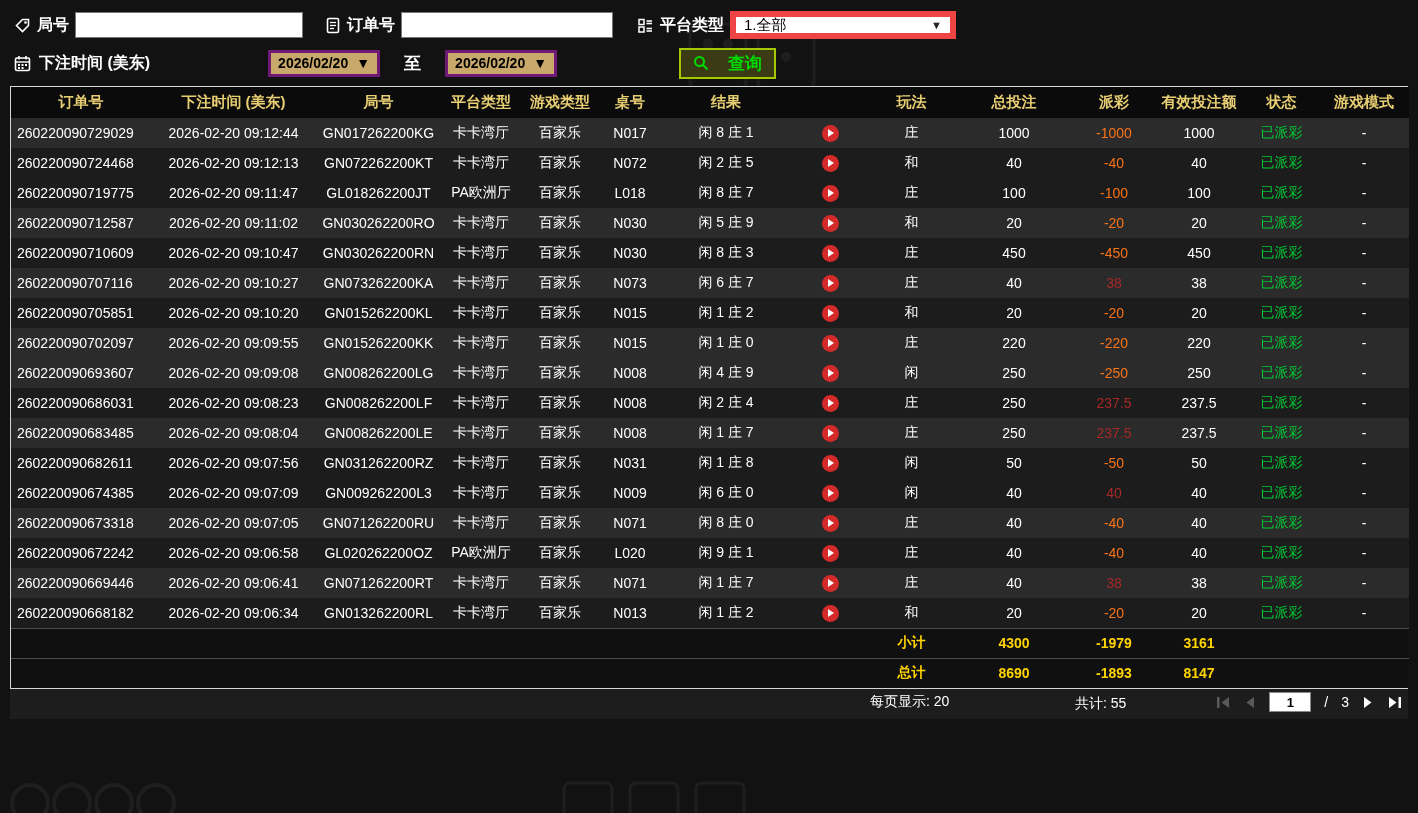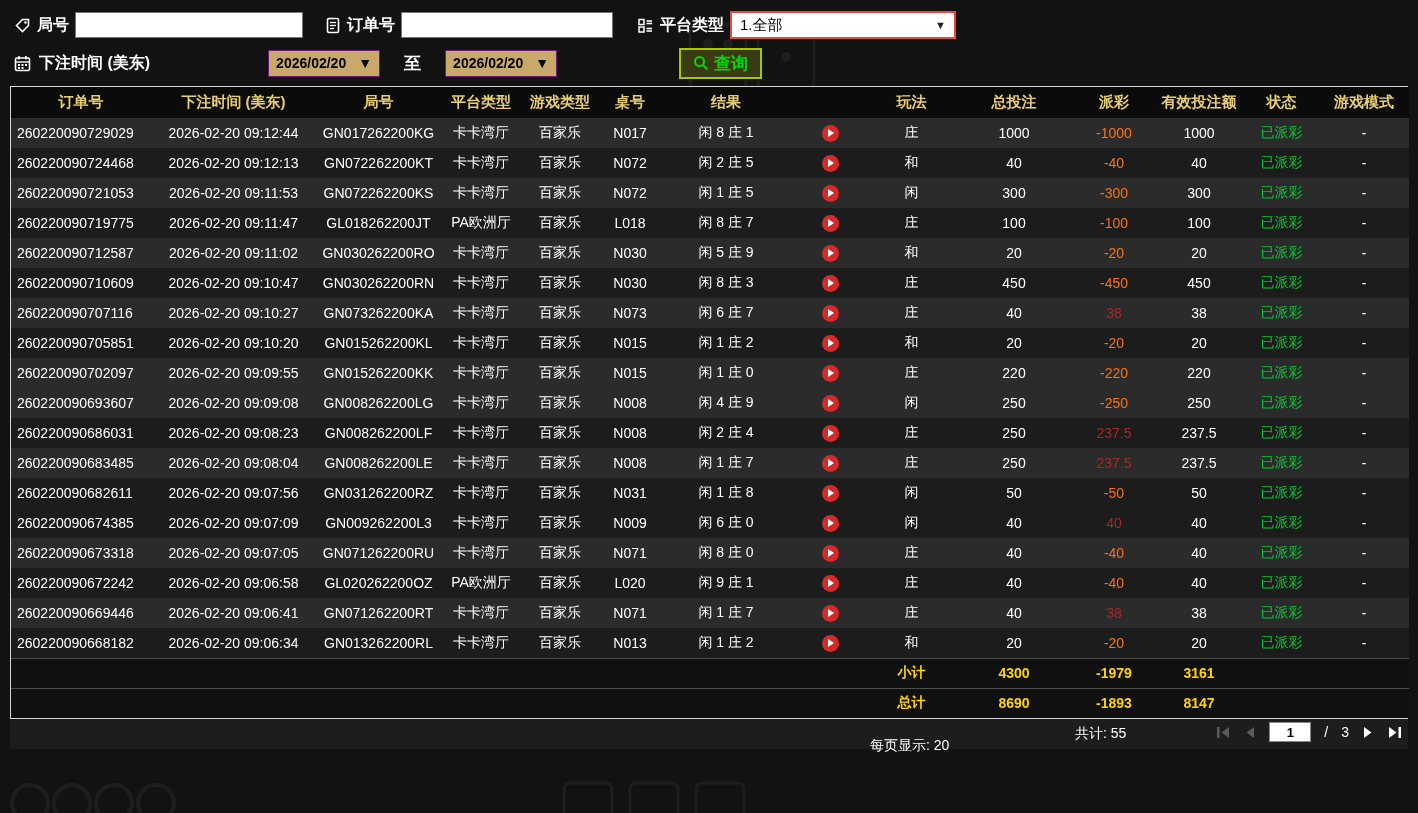--- a/index.html
+++ b/index.html
@@ -25,37 +25,37 @@
     height:26px; background:#fff; border:1px solid #777; outline:none;
     font-size:14px; padding:0 6px; color:#000;
   }
   .round-input { width:228px; }
   .order-group { margin-left:22px; }
   .order-input { width:212px; }
   .platform-group { margin-left:24px; }
   .select-box {
     width:226px; height:28px; background:#fff; color:#000;
     display:flex; align-items:center; justify-content:space-between;
-    padding:0 8px; font-size:15px; cursor:pointer; border:2px solid #ef4444;
+    padding:0 8px; font-size:15px; cursor:pointer; border:6px solid #ef4444;
   }
   .sel-arrow { font-size:11px; color:#222; }
 
   .date-group { gap:8px; }
   .date-select {
-    width:112px; height:27px; background:#c9a86c; border:1px solid #701a75;
+    width:112px; height:27px; background:#c9a86c; border:3px solid #701a75;
     color:#000; font-weight:bold; font-size:14px;
     display:flex; align-items:center; justify-content:space-between;
     padding:0 7px; cursor:pointer; margin-left:0;
   }
   .date-from { margin-left:110px; }
   .to-label { font-weight:bold; font-size:17px; margin:0 16px; }
   .query-btn {
     height:31px; padding:0 12px; margin-left:114px;
     background:#3a3a14; border:2px solid #a6c800; color:#00dc00;
-    font-weight:bold; font-size:17px; display:flex; align-items:center; gap:5px;
+    font-weight:bold; font-size:17px; display:flex; align-items:center; gap:19px;
     cursor:pointer; font-family:inherit;
   }
 
   
   .table-wrap { margin:0 10px; border:1px solid #d6d6d6; position:relative; z-index:2; background:#161616; }
   table { width:100%; border-collapse:collapse; table-layout:fixed; }
   thead th {
     background:#0b0b0b; color:#e8ce72; font-weight:bold; font-size:15px;
     height:31px; text-align:center; white-space:nowrap; overflow:hidden;
   }
@@ -81,21 +81,21 @@
     margin-left:2px;
   }
   tr.summary { background:#101010; border-top:1px solid #4d4d4d;margin-top:32px; }
   tr.summary td { color:#ffd400; font-weight:bold; font-size:14px; height:30px; }
 
   
   .bottombar {
     height:30px; margin:0 10px; background:#1d1d1d; position:relative; z-index:2;
     font-size:14px;
   }
-  .perpage { position:absolute; left:860px; top:18px; }
+  .perpage { position:absolute; left:860px; top:4px; }
   .grandtotal { position:absolute; left:1065px; top:6px; }
   .pager {
     position:absolute; right:6px; top:3px; display:flex; align-items:center; gap:13px;
   }
   .pg-icon { display:inline-flex; cursor:pointer; }
   .page-input {
     width:42px; height:20px; background:#fff; color:#000; border:1px solid #888;
     text-align:center; font-size:13px; font-weight:bold; outline:none;
   }
   .page-sep { color:#fff; }
@@ -272,38 +272,20 @@
             <td><span class="play-btn">
                 <span class="play-tri"></span>
               </span></td>
             <td>和</td>
             <td>40</td>
             <td class="payout-neg">-40</td>
             <td>40</td>
             <td class="status-cell">已派彩</td>
             <td>-</td>
           </tr>
-          <tr class="row-light">
-            <td class="col-order">260220090721053</td>
-            <td>2026-02-20 09:11:53</td>
-            <td>GN072262200KS</td>
-            <td>卡卡湾厅</td>
-            <td>百家乐</td>
-            <td>N072</td>
-            <td>闲 1 庄 5</td>
-            <td><span class="play-btn">
-                <span class="play-tri"></span>
-              </span></td>
-            <td>闲</td>
-            <td>300</td>
-            <td class="payout-neg">-300</td>
-            <td>300</td>
-            <td class="status-cell">已派彩</td>
-            <td>-</td>
-          </tr>
           <tr class="row-dark">
             <td class="col-order">260220090719775</td>
             <td>2026-02-20 09:11:47</td>
             <td>GL018262200JT</td>
             <td>PA欧洲厅</td>
             <td>百家乐</td>
             <td>L018</td>
             <td>闲 8 庄 7</td>
             <td><span class="play-btn">
                 <span class="play-tri"></span>

